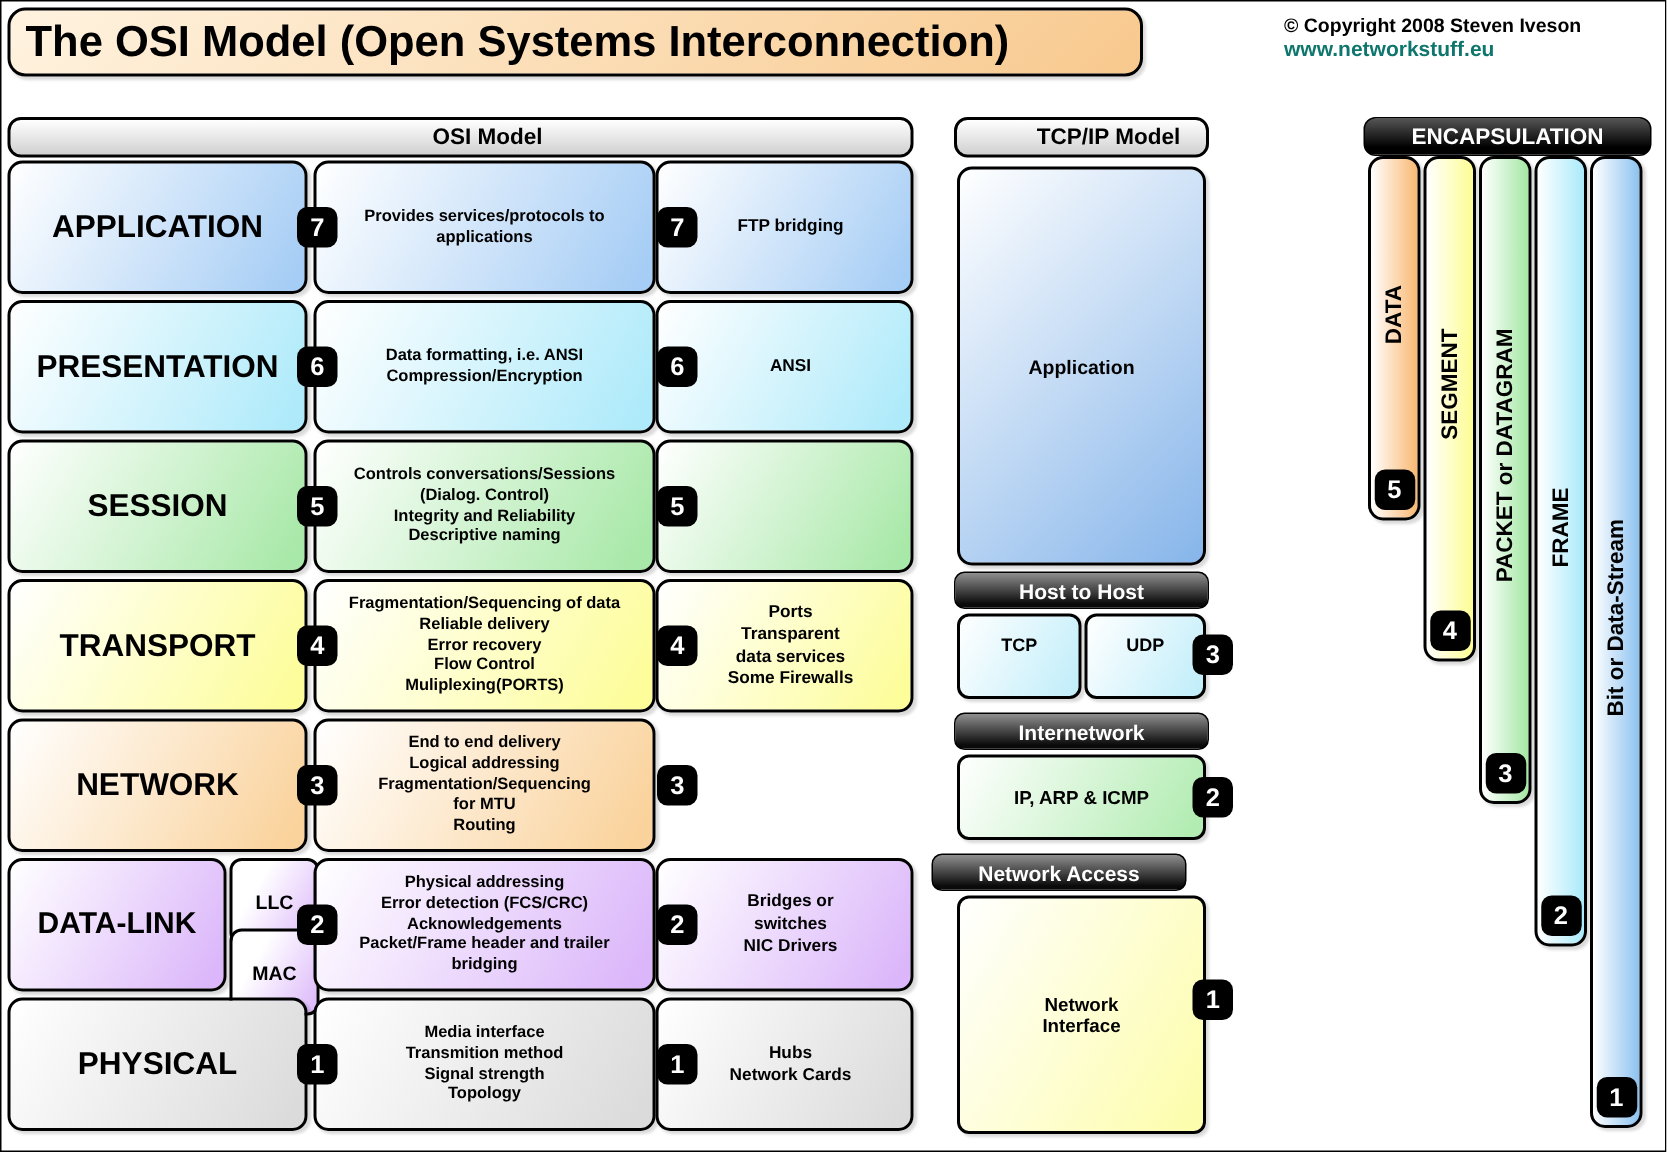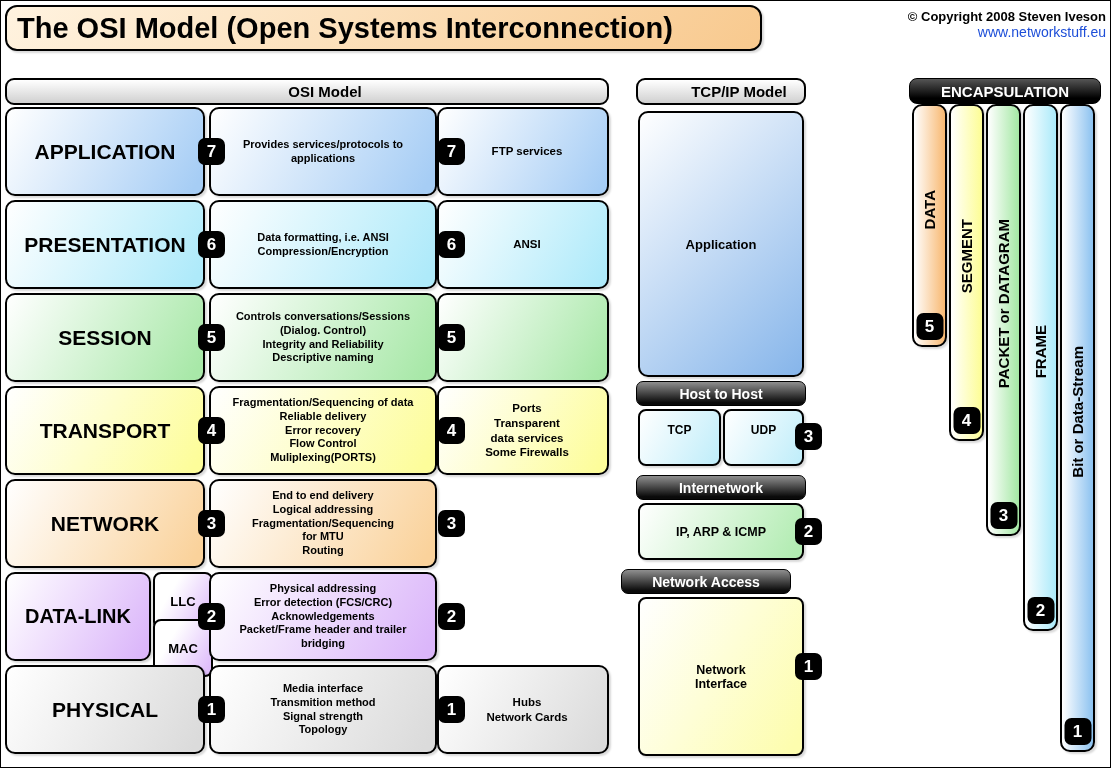--- a/index.html
+++ b/index.html
@@ -23,23 +23,23 @@
                 display:flex; align-items:center; justify-content:center;padding-left:36px; }
   .pre { white-space:pre-line; text-align:center; }
 
   
   .title-box { position:absolute; left:4px; top:4px; width:757px; height:46px;
                border:2.5px solid #000; border-radius:12px;
                background:linear-gradient(135deg,#fff3e0 0%, #f8c98e 100%);
                display:flex; align-items:center; padding-left:10px;
                font-size:29px; font-weight:bold; color:#000;
                box-shadow:2px 2px 2px rgba(0,0,0,0.15); }
-  .copyright { position:absolute; left:855px; top:8px; width:250px; text-align:right; }
+  .copyright { position:absolute; left:855px; top:8px; width:250px; text-align:left; }
   .copyright .l1 { font-size:13px; font-weight:bold; color:#000; }
-  .copyright .l2 { font-size:14px; color:#1d4ed8; }
+  .copyright .l2 { font-size:14px; color:#0f766e;font-weight:bold; }
 
   
   .osi-col-header { left:4px; top:77px; width:604px; height:27px; }
   .osi-row { position:absolute; left:4px; width:604px; height:89px; }
   .name-box { left:0; top:0; width:200px; height:100%; display:flex; align-items:center;
               justify-content:center; font-weight:bold; font-size:21px; }
   .name-box.narrow { width:146px; font-size:20px; }
   .desc-box { left:204px; top:0; width:228px; height:100%; display:flex; align-items:center;
               justify-content:center; font-weight:bold; font-size:11px; line-height:1.25; padding:0 6px; }
   .ex-box { left:432px; top:0; width:172px; height:100%; display:flex; align-items:center;
@@ -107,21 +107,21 @@
 
   <div class="osi-row row-0">
     <div class="box name-box" style="--c: #a6cdf5;">
       <span>APPLICATION</span>
     </div>
     <div class="box desc-box" style="--c: #a6cdf5;">
       <span class="pre">Provides services/protocols to
 applications</span>
     </div>
     <div class="box ex-box" style="--c: #a6cdf5;">
-      <span class="pre">FTP services</span>
+      <span class="pre">FTP bridging</span>
     </div>
     <div class="badge b1">7</div>
     <div class="badge b2">7</div>
   </div>
 
   <div class="osi-row row-1">
     <div class="box desc-box" style="--c: #aeeafa;">
       <span class="pre">Data formatting, i.e. ANSI
 Compression/Encryption</span>
     </div>
@@ -194,20 +194,25 @@
     </div>
     <div class="sub-box sub-top" style="--c: #dbb6fa;">LLC</div>
     <div class="sub-box sub-bottom" style="--c: #dbb6fa;">MAC</div>
     <div class="box desc-box" style="--c: #dbb6fa;">
       <span class="pre">Physical addressing
 Error detection (FCS/CRC)
 Acknowledgements
 Packet/Frame header and trailer
 bridging</span>
     </div>
+    <div class="box ex-box" style="--c: #dbb6fa;">
+      <span class="pre">Bridges or
+switches
+NIC Drivers</span>
+    </div>
     <div class="badge b1">2</div>
     <div class="badge b2">2</div>
   </div>
 
   <div class="osi-row row-6">
     <div class="box name-box" style="--c: #dbdbdb;">
       <span>PHYSICAL</span>
     </div>
     <div class="box desc-box" style="--c: #dbdbdb;">
       <span class="pre">Media interface

